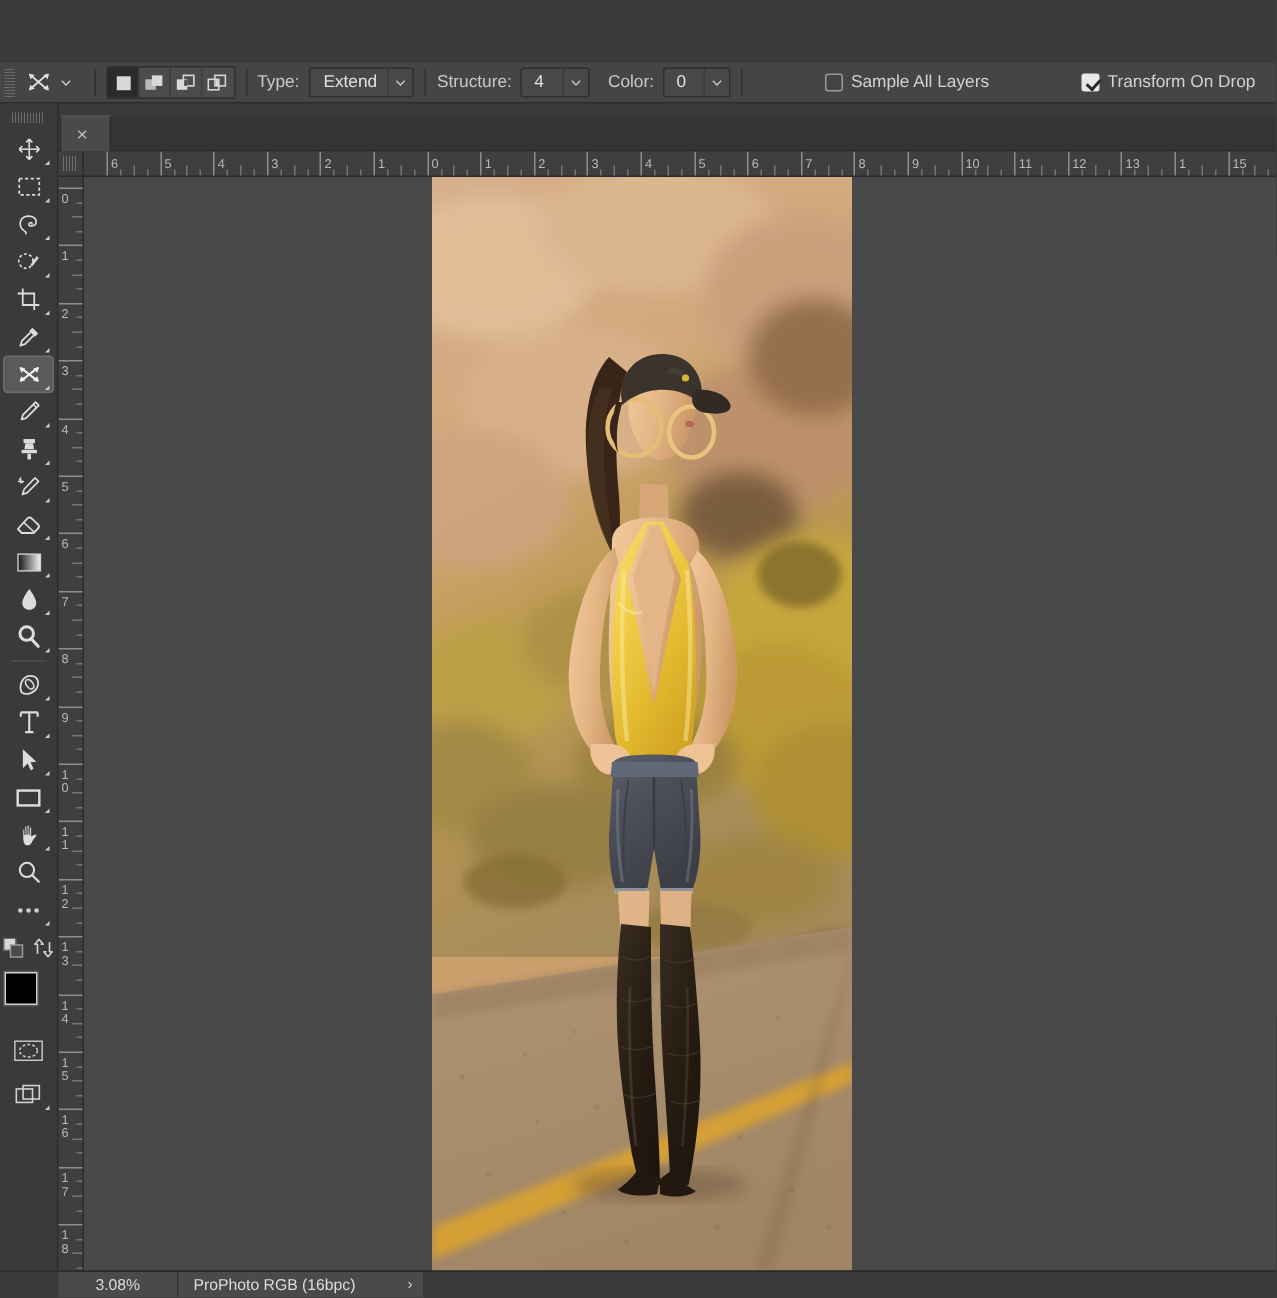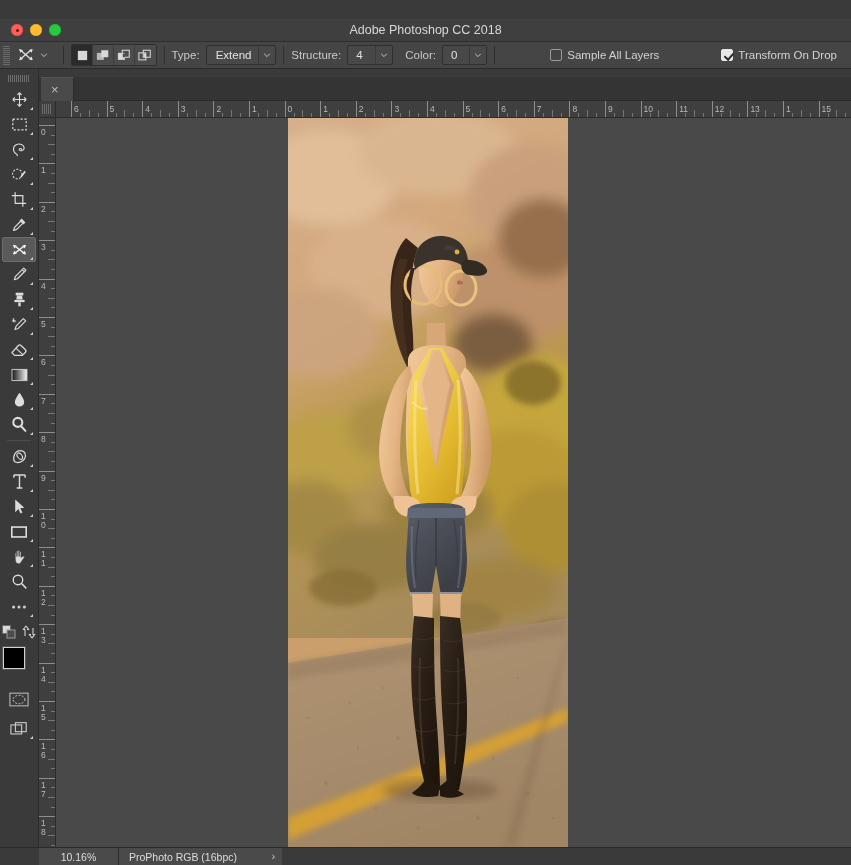--- a/index.html
+++ b/index.html
@@ -179,28 +179,20 @@
   }
   .sb-info { font-size:10.5px; color:#dcdcdc; white-space:nowrap; }
   .sb-arrow { font-size:10px; color:#cfcfcf; }
 </style>
 </head>
 <body>
 
 <div id="app">
 
 
-  <div class="titlebar">
-    <div class="traffic">
-      <div class="tl r"></div>
-      <div class="tl y"></div>
-      <div class="tl g"></div>
-    </div>
-    <div class="wtitle">Adobe Photoshop CC 2018</div>
-  </div>
 
   <div class="optionsbar">
     <div class="ob-grip"></div>
 
     <div class="tool-preset">
       <span>
         <svg width="18" height="18" viewBox="0 0 24 24">
           <g fill="none" stroke="#e0e0e0" stroke-width="1.7" stroke-linecap="round">
             <path d="M4 5 L19 18"></path>
               <path d="M19 5 L4 18"></path>
@@ -931,21 +923,21 @@
         <path d="M132 540 C131 570 132 610 136 646" fill="none" stroke="#4a423d" stroke-width="2" opacity="0.5"></path>
         <path d="M170 540 C171 570 170 610 167 646" fill="none" stroke="#4a423d" stroke-width="2" opacity="0.4"></path>
 
         <rect x="0" y="0" width="280" height="729" fill="#ff9d3a" opacity="0.07"></rect>
       </svg>
     </div>
   </div>
 
   <div class="statusbar">
     <div class="sb-zoomwrap">
-      <span class="sb-zoom">10.16%</span>
+      <span class="sb-zoom">3.08%</span>
     </div>
     <div class="sb-infowrap">
       <span class="sb-info">ProPhoto RGB (16bpc)</span>
       <span class="sb-arrow">›</span>
     </div>
   </div>
 
 </div>
 
 </body></html>

